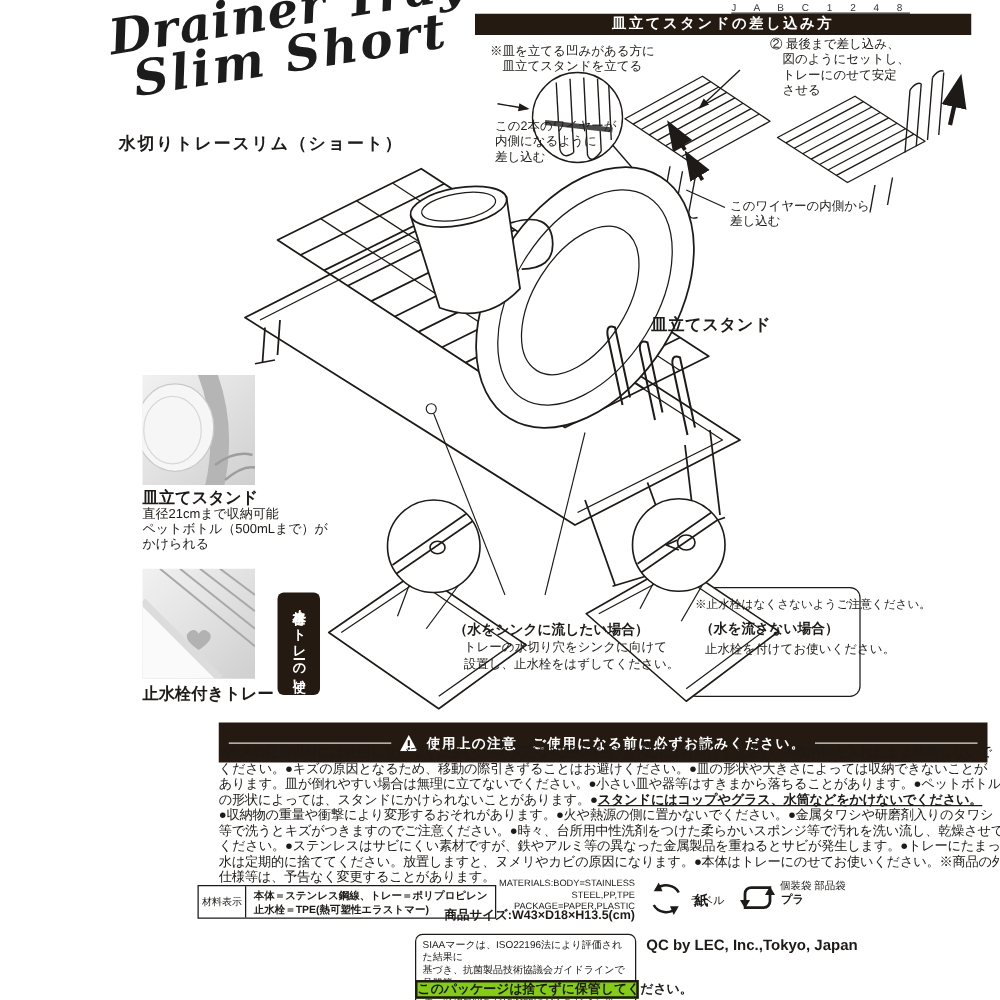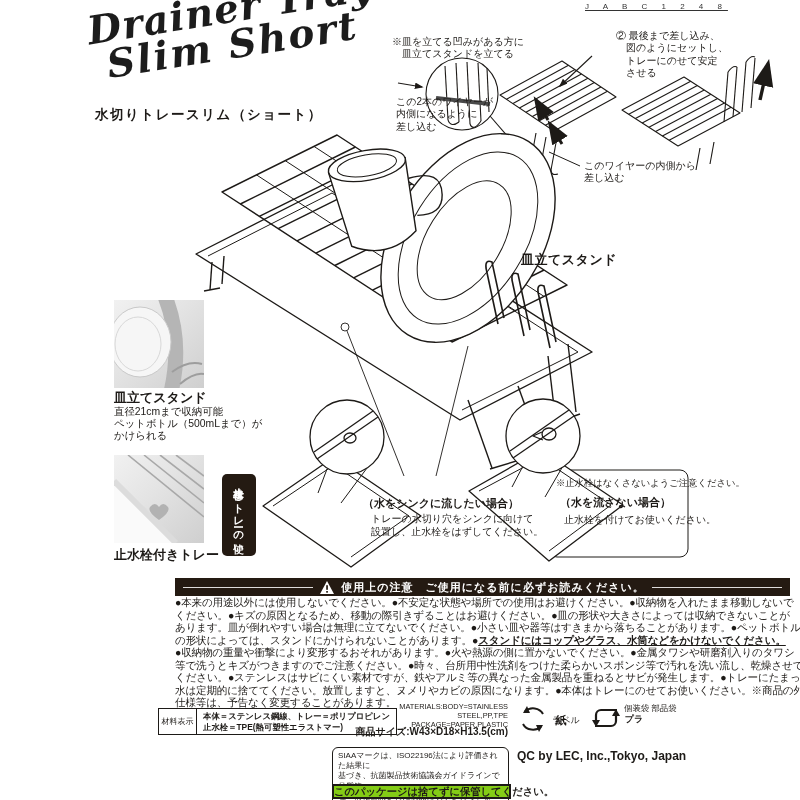--- a/index.html
+++ b/index.html
@@ -31,21 +31,21 @@
 
   .vbanner { left:222px; top:474px; width:34px; height:82px; background:var(--bar); border-radius:5px;
              color:#fff; writing-mode:vertical-rl; font-size:10.5px; font-weight:bold;
              display:flex; align-items:center; justify-content:center; padding:3px 2px; letter-spacing:1px; }
   .vbanner span { display:block; margin:0 1px; }
 
   .case-title { font-size:11px; font-weight:bold; }
   .case-desc { font-size:10px; line-height:13px; }
   .case-note { font-size:9.3px; }
 
-  .caution-bar { left:175px; top:578px; width:615px; height:18px; background:var(--bar); color:#fff;
+  .caution-bar { left:175px; top:578px; width:615px; height:32px; background:var(--bar); color:#fff;
                  display:flex; align-items:center; gap:7px; padding:0 8px; }
   .caution-bar .rule { flex:1; height:1px; background:#fff; opacity:.85; }
   .caution-bar .lbl { font-size:11px; font-weight:bold; letter-spacing:1px; white-space:nowrap; }
 
   .caution-body { left:175px; top:597px; width:620px; font-size:10.6px; line-height:12.55px; letter-spacing:-0.2px; }
   .caution-body .ln { white-space:nowrap;font-family:Liberation Mono, monospace; }
   .warn-bold { font-weight:bold; text-decoration:underline; }
 
   .mat-table { left:158px; top:708px; display:flex; border:1.5px solid var(--ink); background:#fff; }
   .mat-table .c1 { width:38px; display:flex; align-items:center; justify-content:center;
@@ -215,20 +215,21 @@
     <line x1="580" y1="166" x2="549" y2="152" stroke="#1d1a17" stroke-width="1"></line>
   </svg>
 
   <div class="abs logo">
     <div class="l1">Drainer Tray</div>
     <div class="l2">Slim Short</div>
   </div>
   <div class="abs pname nw">水切りトレースリム（ショート）</div>
   <div class="abs printcode nw">J A B C 1 2 4 8</div>
 
+  <div class="abs guide-title nw">皿立てスタンドの差し込み方</div>
   <div class="abs small-note t" style="left:392px;top:36px;">※皿を立てる凹みがある方に
 　皿立てスタンドを立てる</div>
   <div class="abs small-note t" style="left:616px;top:30px;">② 最後まで差し込み、
 　図のようにセットし、
 　トレーにのせて安定
 　させる</div>
   <div class="abs small-note t" style="left:396px;top:96px;">この2本のワイヤーが
 内側になるように
 差し込む</div>
   <div class="abs small-note t" style="left:584px;top:160px;">このワイヤーの内側から

